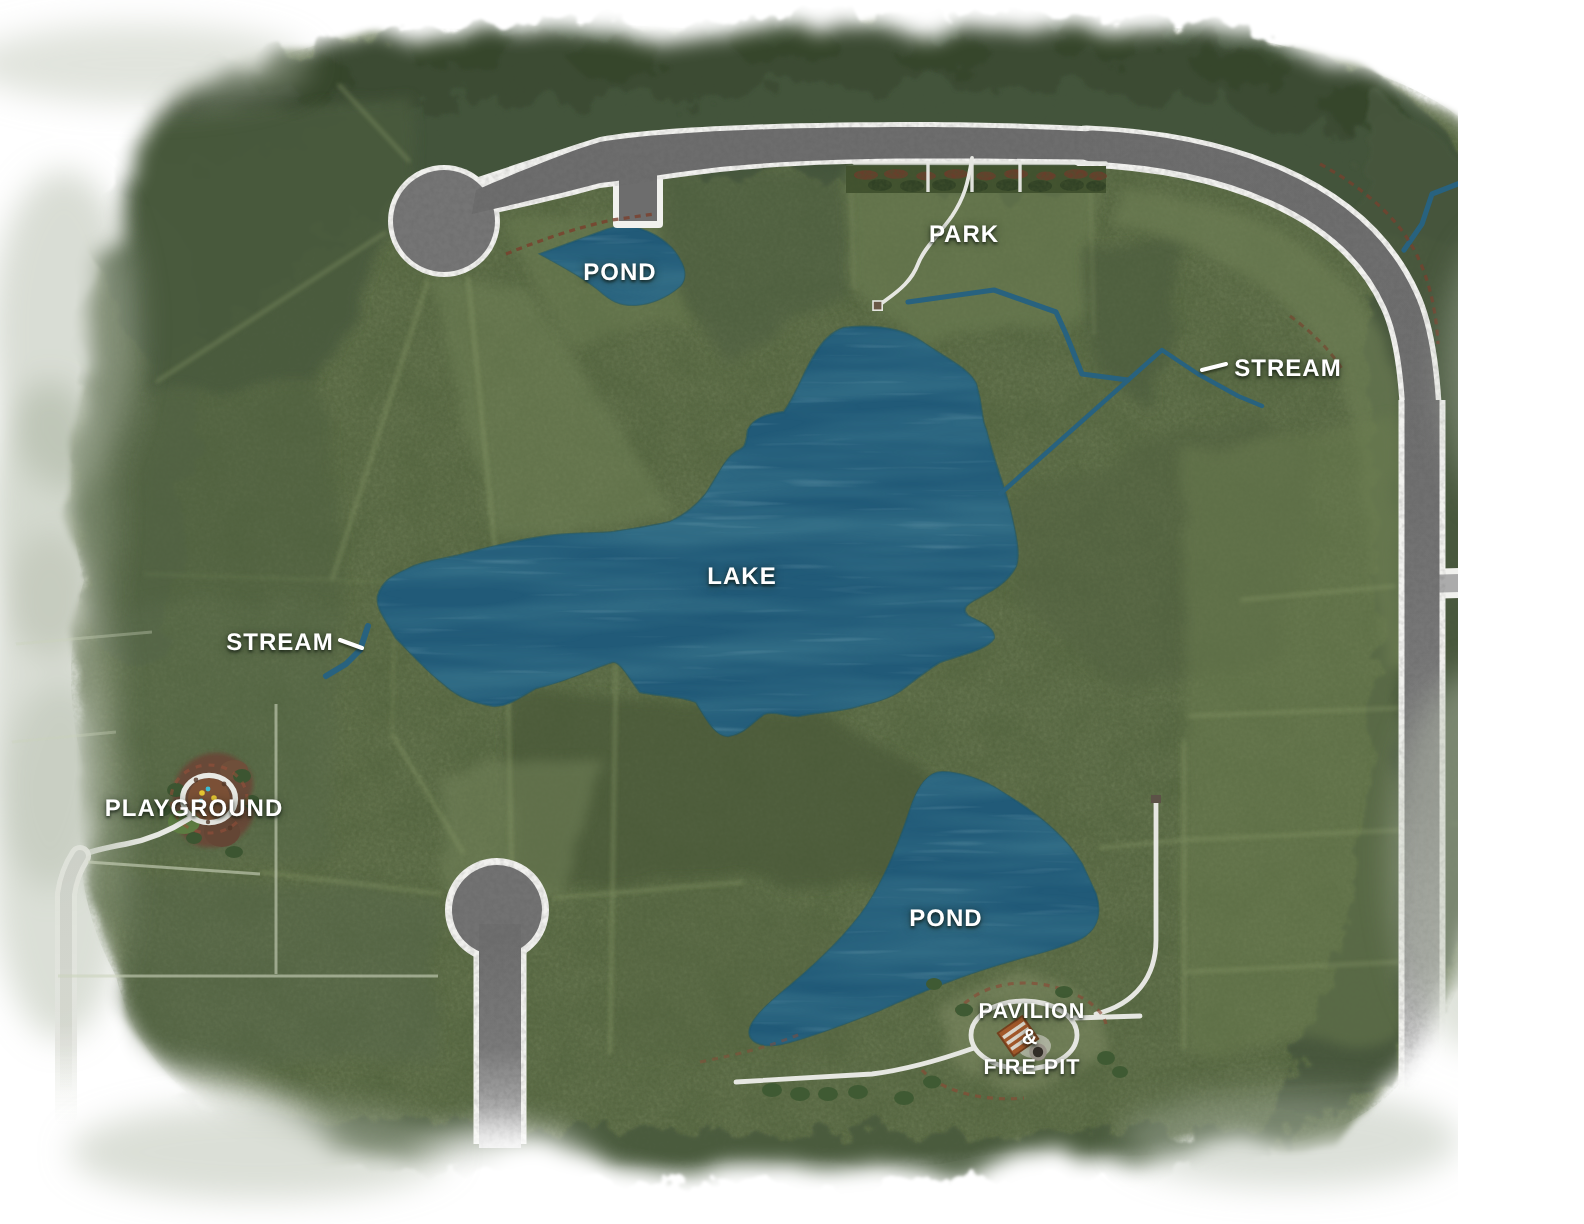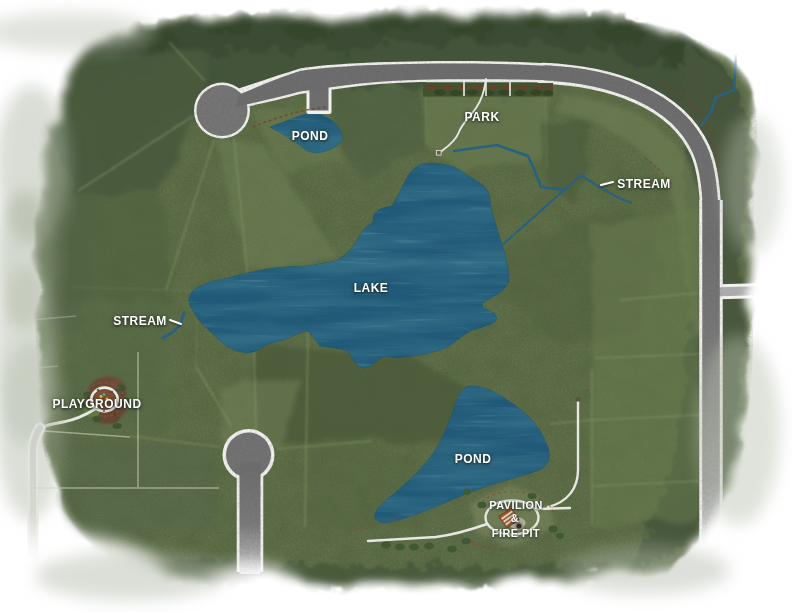--- a/index.html
+++ b/index.html
@@ -1,16 +1,16 @@
 <!DOCTYPE html>
 <html><head>
 <meta charset="utf-8">
 <style>
   html,body{margin:0;padding:0;background:#fff;}
-  #map{width:792px;height:612px;position:relative;overflow:hidden;background:#fff;}
+  #map{width:729px;height:612px;position:relative;overflow:hidden;background:#fff;}
   text{font-family:"Liberation Sans",sans-serif;font-weight:bold;fill:#fff;}
 </style>
 </head>
 <body>
 <div id="map">
 <svg width="792" height="612" viewBox="0 0 792 612">
 <defs>
   <filter id="f-edge" x="-15%" y="-15%" width="130%" height="130%">
     <feTurbulence type="fractalNoise" baseFrequency="0.015 0.02" numOctaves="3" seed="7" result="n"></feTurbulence>
     <feDisplacementMap in="SourceGraphic" in2="n" scale="26"></feDisplacementMap>

